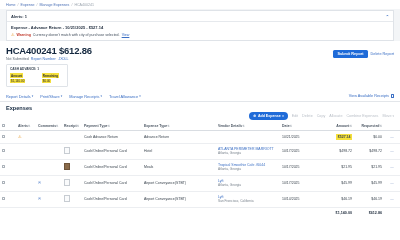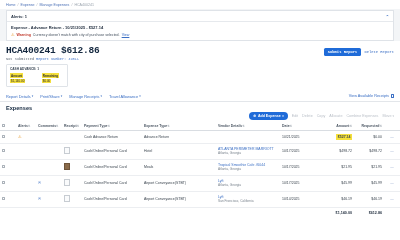--- a/index.html
+++ b/index.html
@@ -28,21 +28,21 @@
   }
   .alert-head .chev { color:#3b6fc4; font-size:4px; }
   .alert-body { padding:3px 4px 3px 4px; }
   .alert-title { font-size:4px; font-weight:bold; color:#1f2c3d; margin-bottom:2.5px; }
   .alert-line { display:flex; align-items:center; gap:2px; font-size:3.6px; }
   .warn-ico { color:#e8a33d; font-size:4px; line-height:1; }
   .warn-label { color:#c0392b; font-weight:bold; }
   .warn-text { color:#44505e; }
   .warn-view { color:#3b6fc4; text-decoration:underline; }
 
-  .header { padding: 4px 6px 0 6px; display:flex; justify-content:space-between; align-items:flex-start;font-family:Liberation Mono, monospace; }
+  .header { padding: 4px 6px 0 6px; display:flex; justify-content:space-between; align-items:center; }
   .title { font-size:9.5px; font-weight:bold; color:#14283f; letter-spacing:-0.2px; }
   .subline { margin-top:1.5px; font-size:3.6px; color:#5c6773; display:flex; gap:2px; }
   .subline .lnk { color:#3b6fc4; }
   .hdr-actions { display:flex; align-items:center; gap:3px; padding-top:3px; }
   .btn-primary {
     background:#1f6bd8; color:#fff; font-size:3.8px; font-weight:bold;
     padding:2.2px 4px; border-radius:1.5px; white-space:nowrap;
   }
   .btn-link { color:#3b6fc4; font-size:3.8px; white-space:nowrap; }
 

